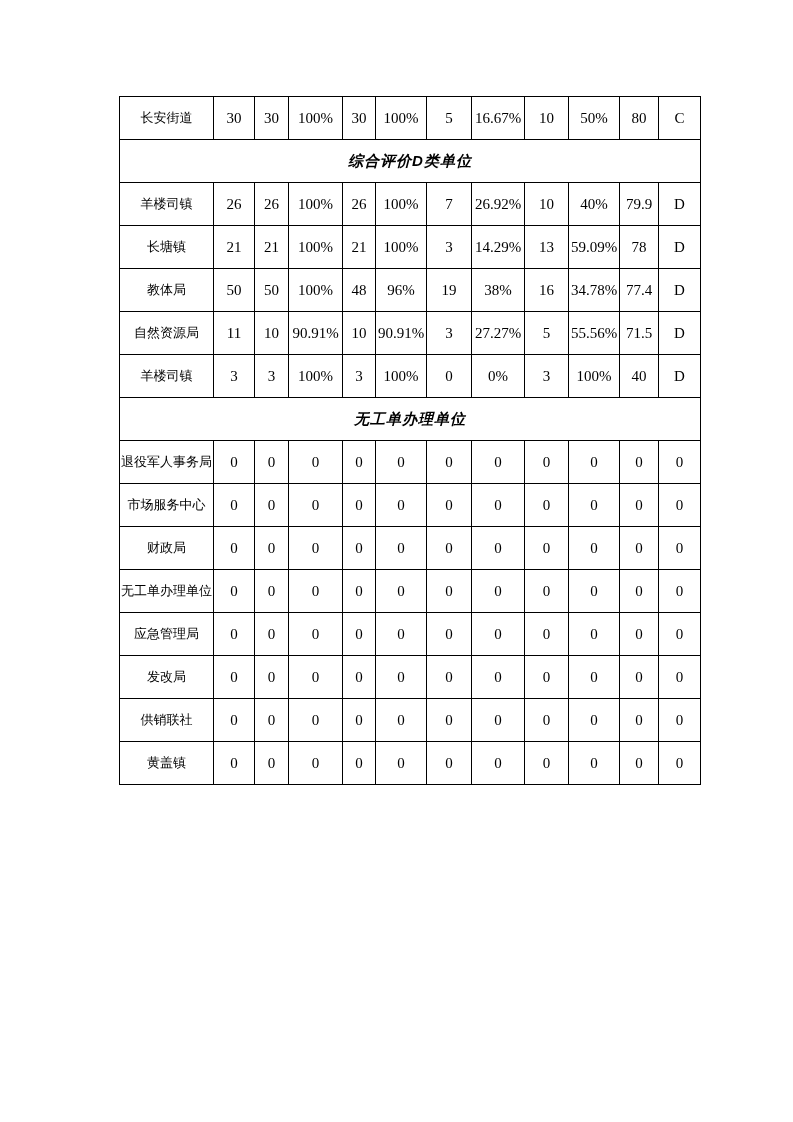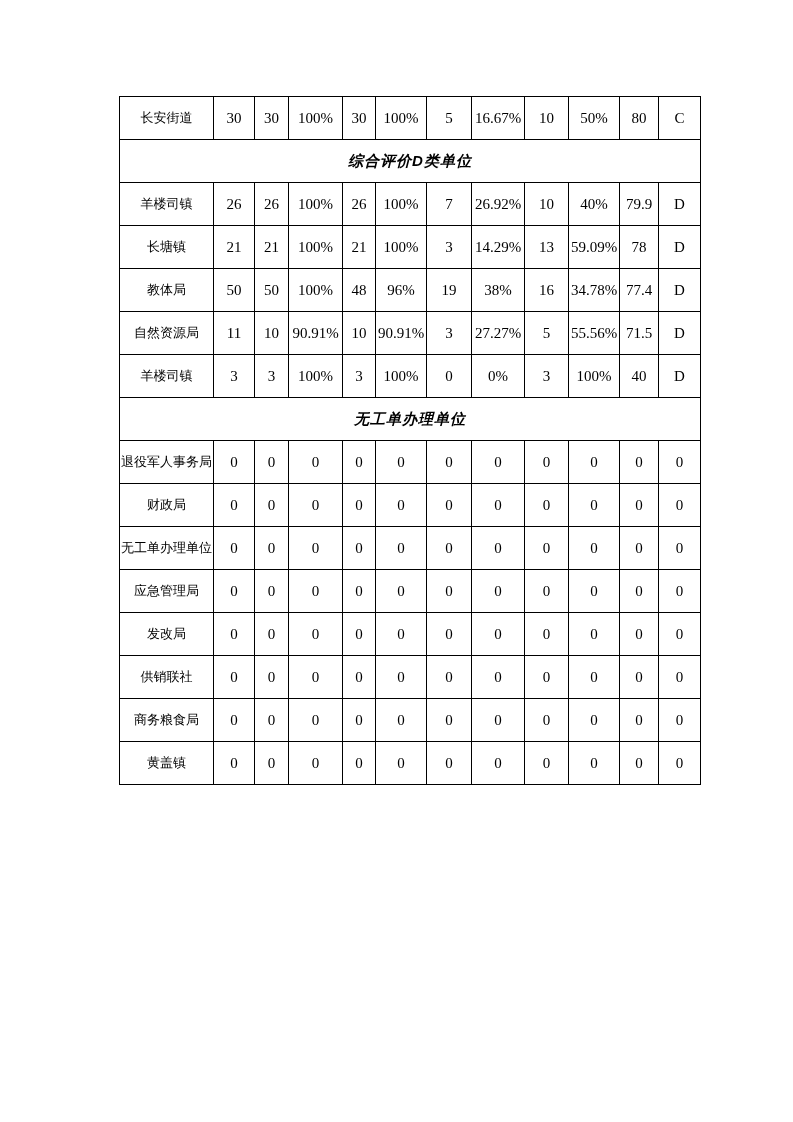--- a/index.html
+++ b/index.html
@@ -165,20 +165,34 @@
           <td>0</td>
           <td>0</td>
           <td>0</td>
           <td>0</td>
           <td>0</td>
           <td>0</td>
           <td>0</td>
           <td>0</td>
         </tr>
         <tr>
+          <td class="unit-cell">市场服务中心</td>
+          <td>0</td>
+          <td>0</td>
+          <td>0</td>
+          <td>0</td>
+          <td>0</td>
+          <td>0</td>
+          <td>0</td>
+          <td>0</td>
+          <td>0</td>
+          <td>0</td>
+          <td>0</td>
+        </tr>
+        <tr>
           <td class="unit-cell">财政局</td>
           <td>0</td>
           <td>0</td>
           <td>0</td>
           <td>0</td>
           <td>0</td>
           <td>0</td>
           <td>0</td>
           <td>0</td>
           <td>0</td>
@@ -222,34 +236,20 @@
           <td>0</td>
           <td>0</td>
           <td>0</td>
           <td>0</td>
           <td>0</td>
           <td>0</td>
           <td>0</td>
         </tr>
         <tr>
           <td class="unit-cell">供销联社</td>
-          <td>0</td>
-          <td>0</td>
-          <td>0</td>
-          <td>0</td>
-          <td>0</td>
-          <td>0</td>
-          <td>0</td>
-          <td>0</td>
-          <td>0</td>
-          <td>0</td>
-          <td>0</td>
-        </tr>
-        <tr>
-          <td class="unit-cell">商务粮食局</td>
           <td>0</td>
           <td>0</td>
           <td>0</td>
           <td>0</td>
           <td>0</td>
           <td>0</td>
           <td>0</td>
           <td>0</td>
           <td>0</td>
           <td>0</td>

